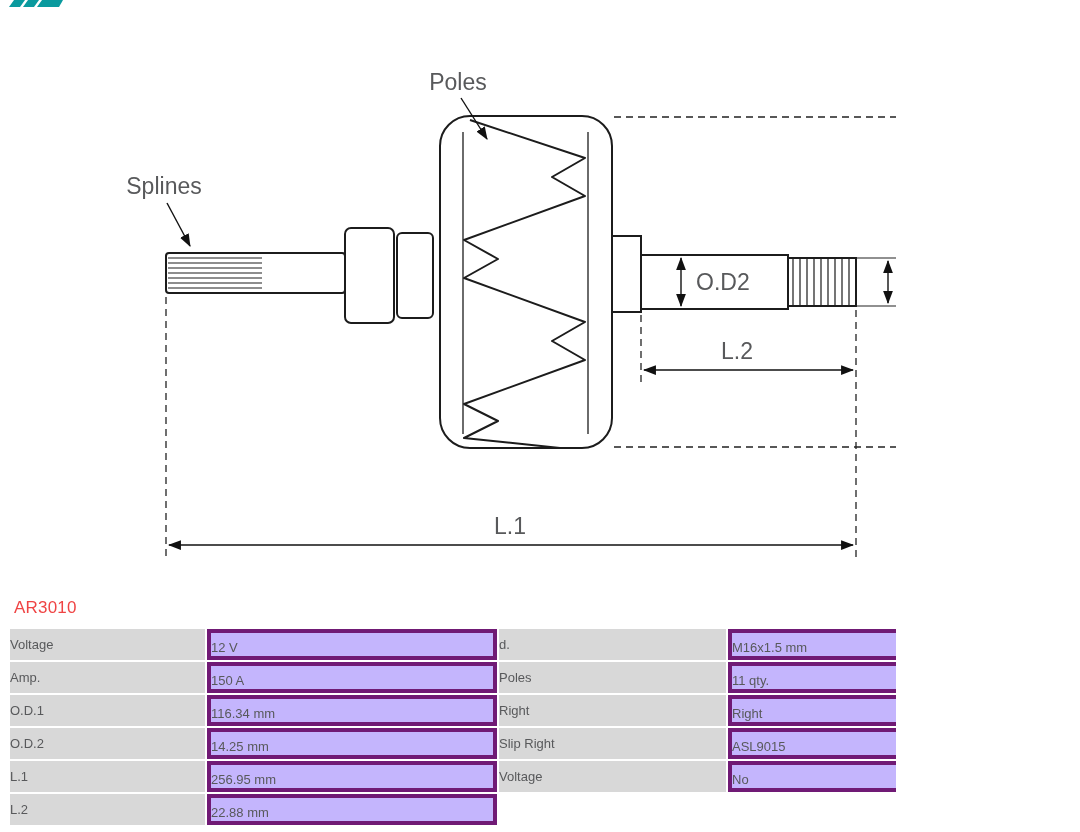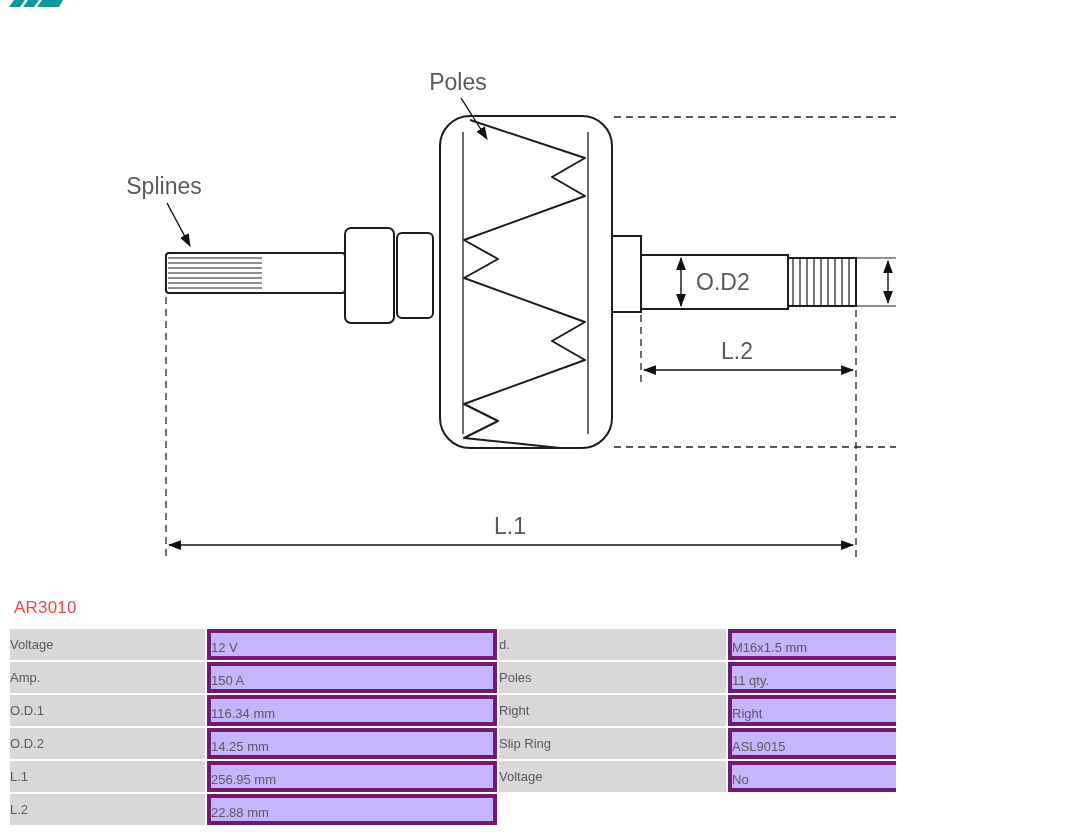--- a/index.html
+++ b/index.html
@@ -128,21 +128,21 @@
     </div>
     <div class="spec-row">
       <div class="cell label">O.D.1</div>
       <div class="cell value">116.34 mm</div>
       <div class="cell label">Right</div>
       <div class="cell value">Right</div>
     </div>
     <div class="spec-row">
       <div class="cell label">O.D.2</div>
       <div class="cell value">14.25 mm</div>
-      <div class="cell label">Slip Ring</div>
+      <div class="cell label">Slip Right</div>
       <div class="cell value">ASL9015</div>
     </div>
     <div class="spec-row">
       <div class="cell label">L.1</div>
       <div class="cell value">256.95 mm</div>
       <div class="cell label">Voltage</div>
       <div class="cell value">No</div>
     </div>
     <div class="spec-row">
       <div class="cell label">L.2</div>

